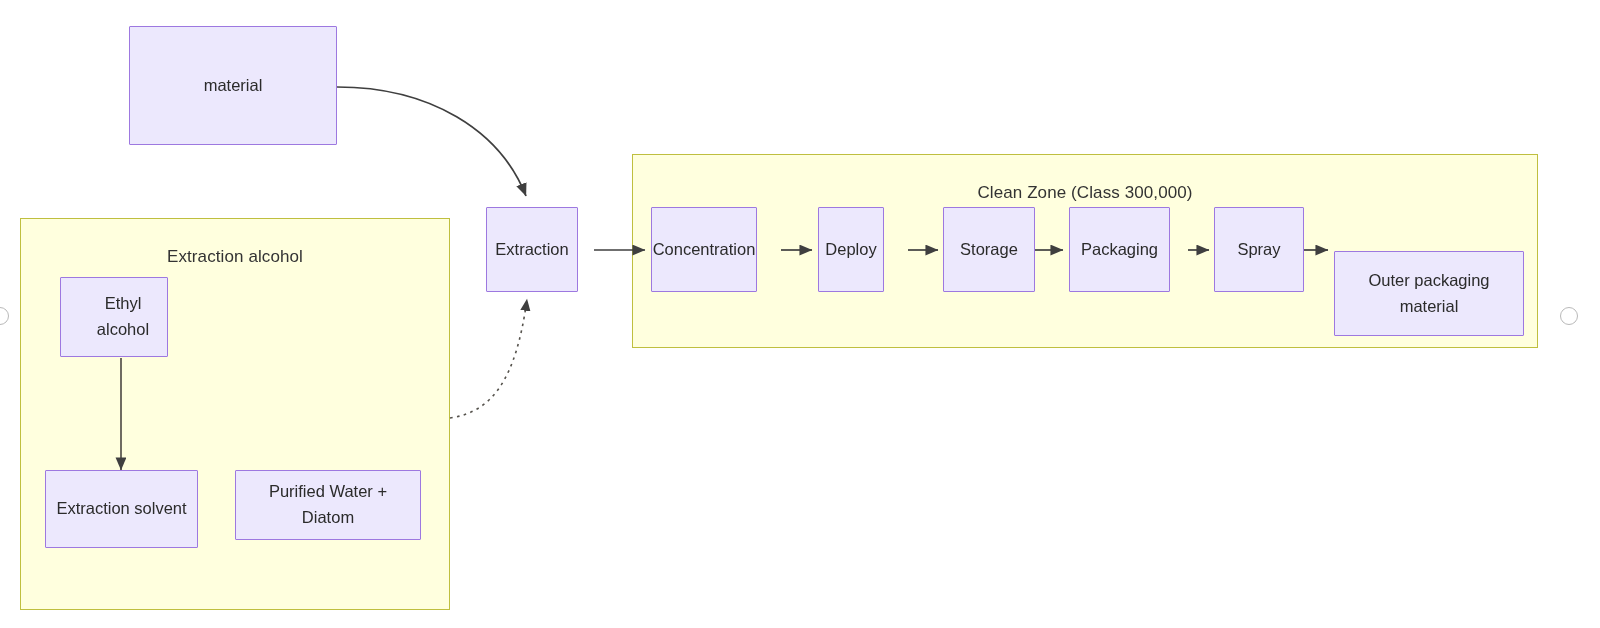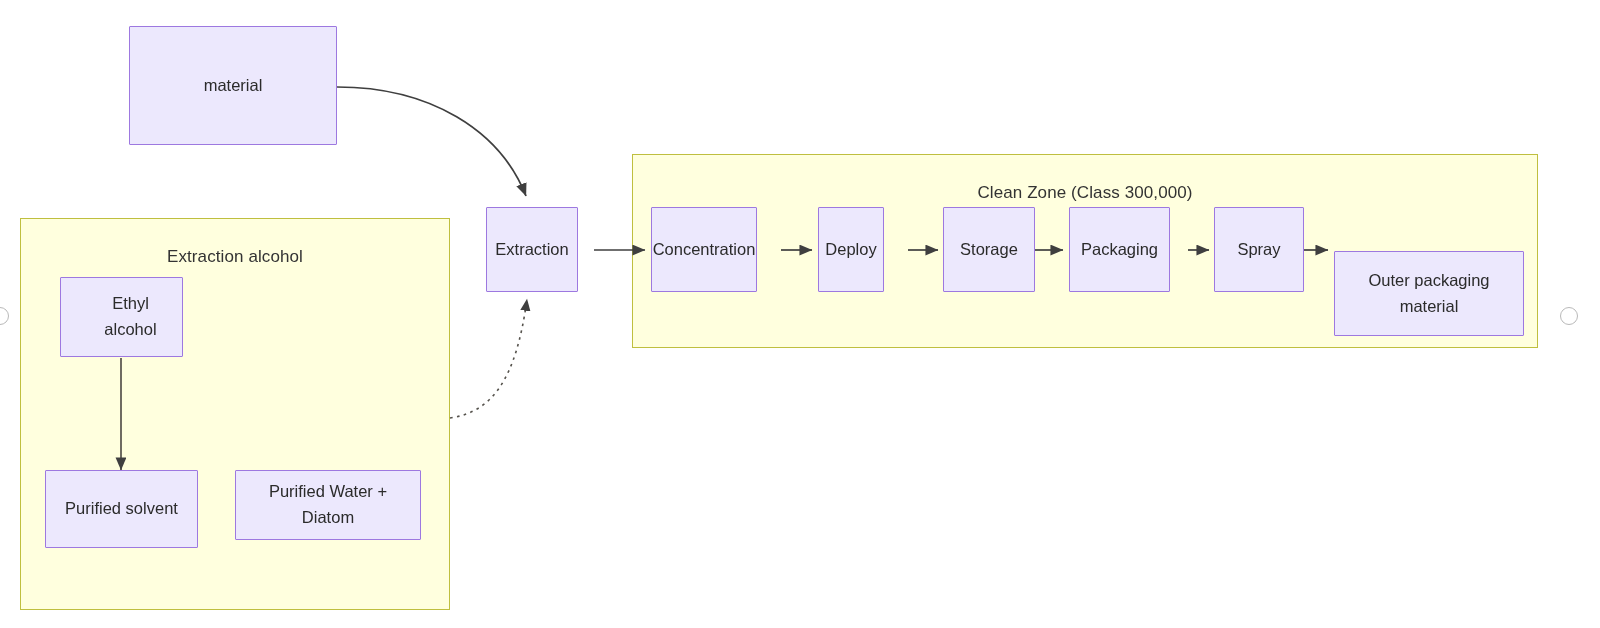--- a/index.html
+++ b/index.html
@@ -137,26 +137,26 @@
   </div>
 
   <div class="node" style="left:1214px; top:207px; width:90px; height:85px;">
     <span>Spray</span>
   </div>
 
   <div class="node" style="left:1334px; top:207px; width:190px; height:85px;margin-top:44px;">
     <span>Outer packaging material</span>
   </div>
 
-  <div class="node" style="left:60px; top:277px; width:123px; height:80px;padding-left:26px;">
+  <div class="node" style="left:60px; top:277px; width:108px; height:80px;padding-left:26px;">
     <span>Ethyl alcohol</span>
   </div>
 
   <div class="node" style="left:45px; top:470px; width:153px; height:78px;">
-    <span>Purified solvent</span>
+    <span>Extraction solvent</span>
   </div>
 
   <div class="node" style="left:235px; top:470px; width:186px; height:70px;">
     <span>Purified Water + Diatom</span>
   </div>
 
   <div class="handle" style="left:-9px; top:307px;"></div>
   <div class="handle" style="left:1560px; top:307px;"></div>
 
 </div>

